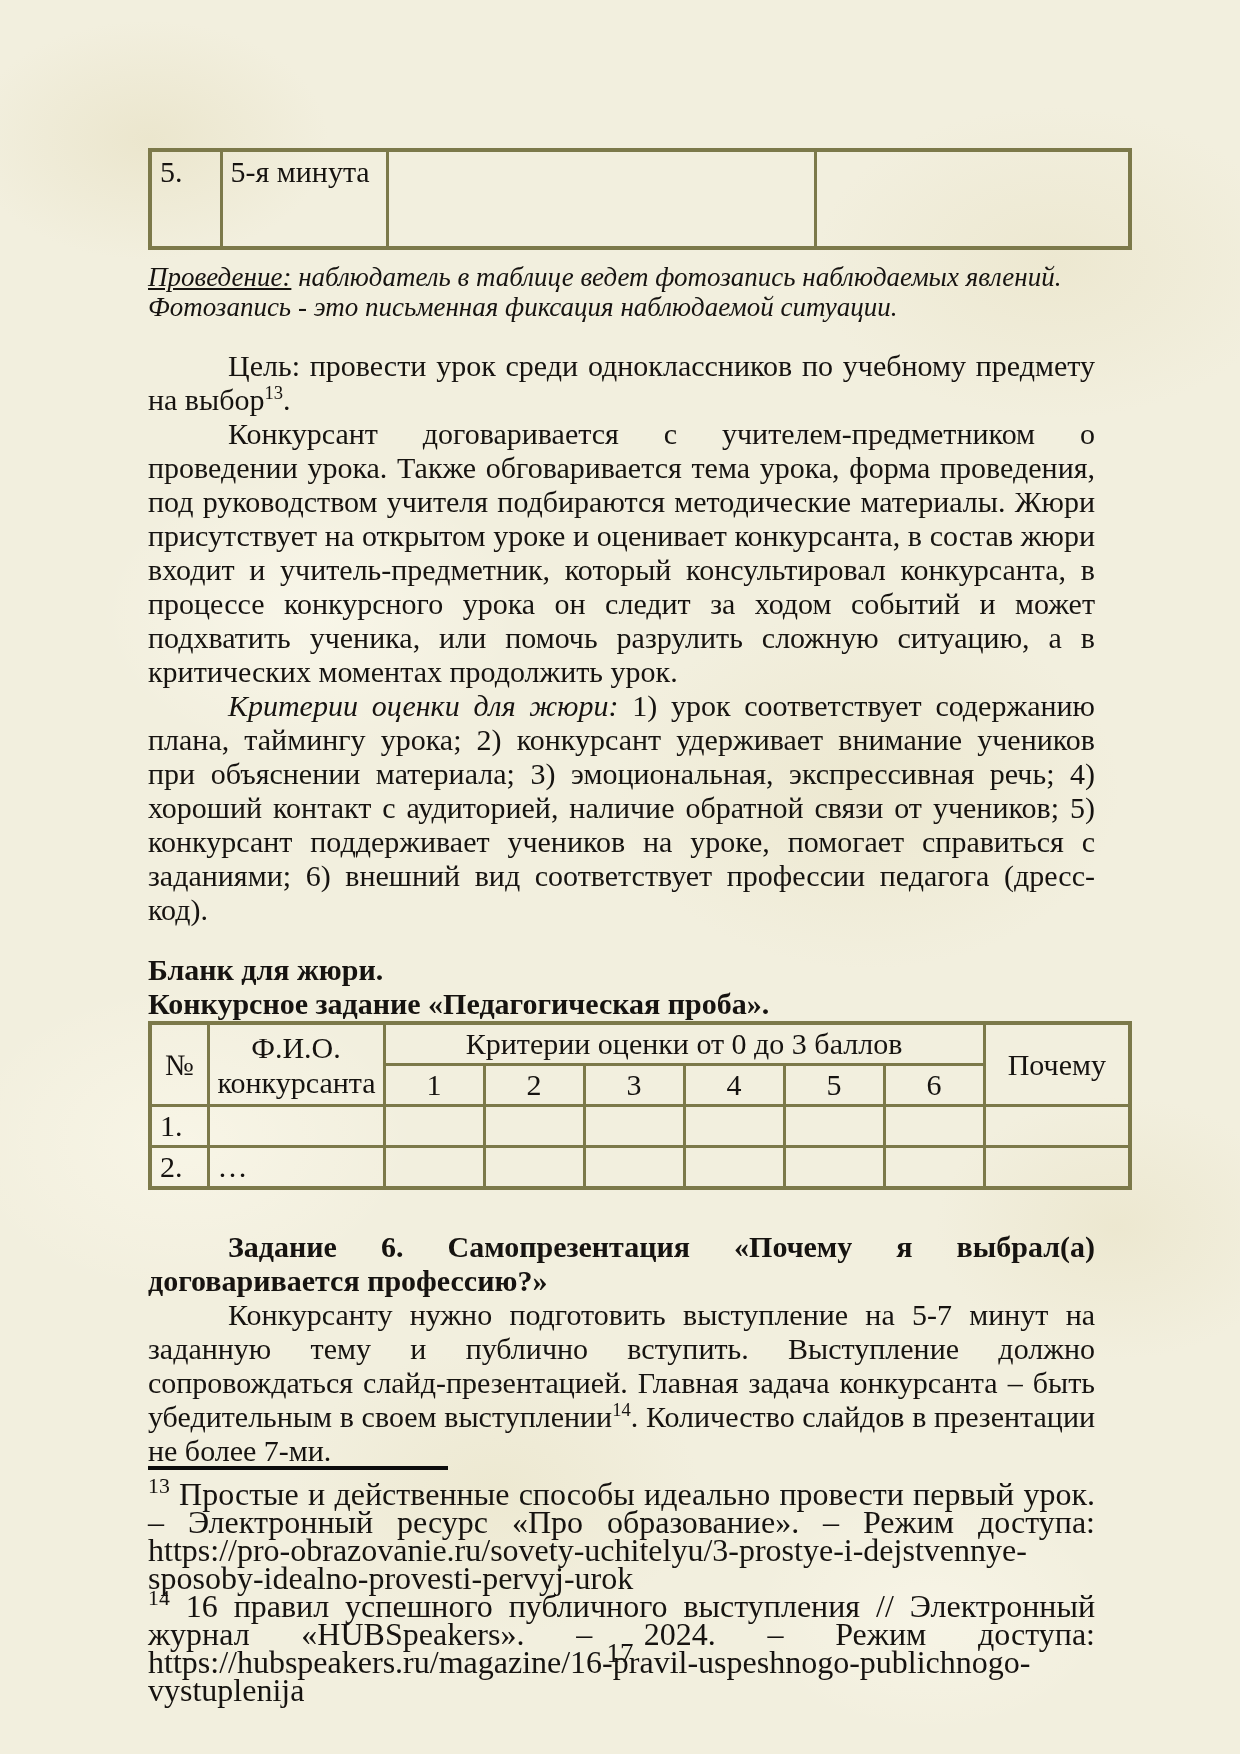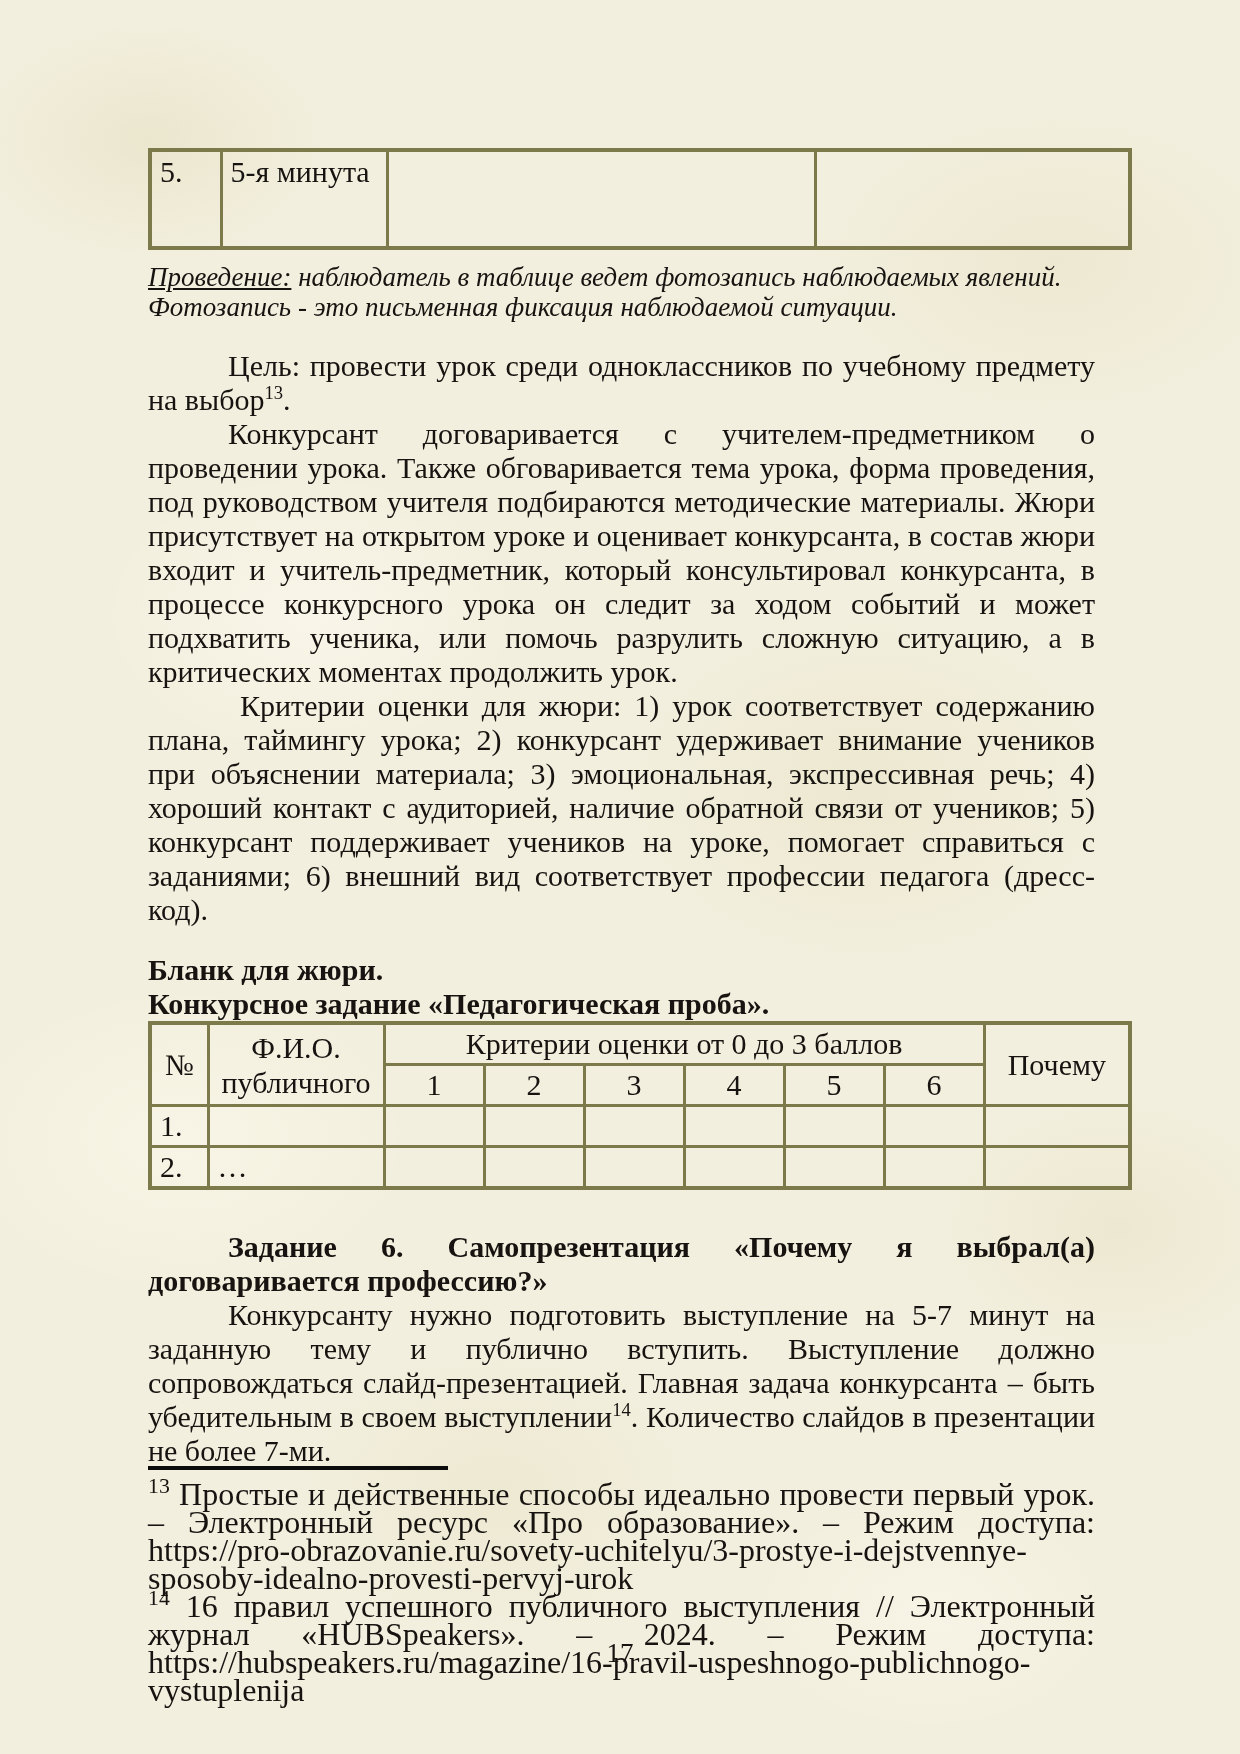--- a/index.html
+++ b/index.html
@@ -24,21 +24,21 @@
   }
   
   .para{
     margin:0;font-size:30px;line-height:34px;text-align:justify;
     margin-right:33px;
   }
   .indent{text-indent:80px;}
   .bold{font-weight:bold;}
   .note{font-size:27px;line-height:30px;font-style:italic;margin-right:33px;margin-top:12px;}
   .seg-u{text-decoration:underline;}
-  .seg-i{margin-left:12px;}
+  .seg-i{font-style:italic;}
   sup{font-size:0.62em;line-height:0;vertical-align:super;}
   .gap-s{height:26px;}
   .gap-m{height:40px;}
   
   table{border-collapse:collapse;table-layout:fixed;width:980px;}
   .doc-table{border:4px solid #7c794a;}
   .doc-table td,.doc-table th{
     border:3px solid #7c794a;font-size:30px;font-weight:normal;
     padding:2px 8px;box-sizing:border-box;overflow:hidden;
   }
@@ -100,21 +100,21 @@
         <col style="width:100px">
         <col style="width:100px">
       <col style="width:100px">
         <col style="width:100px">
         <col style="width:100px">
       <col style="width:146px">
     </colgroup>
     <tbody>
         <tr>
       <th rowspan="2">№</th>
-      <th rowspan="2" class="hdr-fio">Ф.И.О. публичного</th>
+      <th rowspan="2" class="hdr-fio">Ф.И.О. конкурсанта</th>
       <th colspan="6">Критерии оценки от 0 до 3 баллов</th>
       <th rowspan="2">Почему</th>
     </tr>
     <tr>
       <th>1</th>
       <th>2</th>
       <th>3</th>
       <th>4</th>
       <th>5</th>
       <th>6</th>

